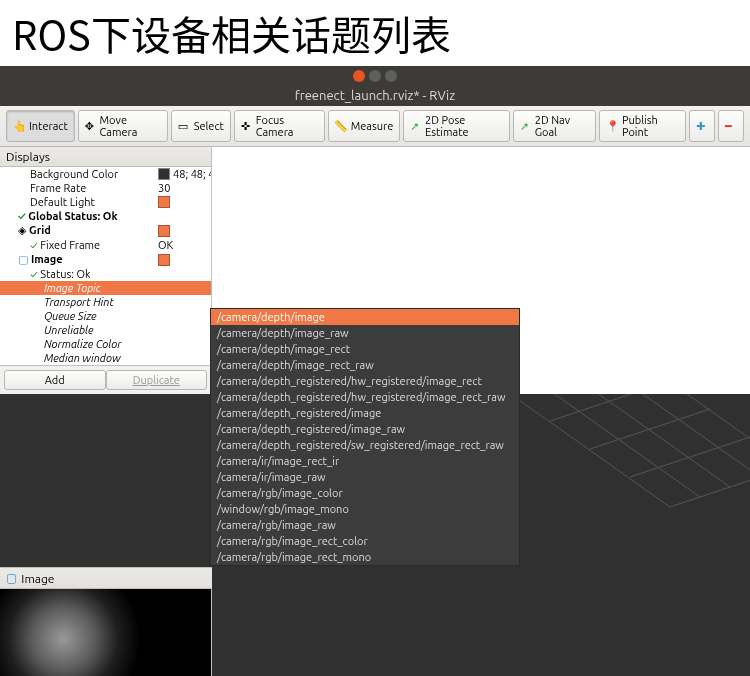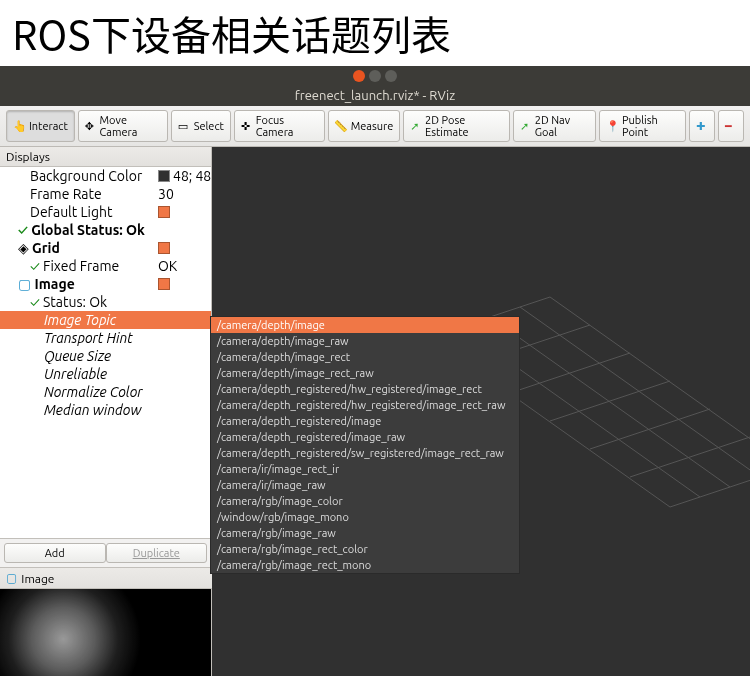--- a/index.html
+++ b/index.html
@@ -7,41 +7,41 @@
 .header-text { font-size: 40px; padding: 4px 12px; color: #000; font-family: "Noto Sans CJK SC", sans-serif; }
 .window-title { background: #3c3b37; color: #dfdbd2; padding: 4px 8px; font-size: 13px; display: flex; align-items: center; gap: 6px; flex-direction: column; }
 .window-controls { display: flex; gap: 4px; }
 .wc { width: 12px; height: 12px; border-radius: 50%; }
 .wc.red { background: #e95420; }
 .wc.min, .wc.max { background: #5e5e5a; }
 .toolbar { background: linear-gradient(#f2f1f0,#e6e5e3); border-bottom: 1px solid #bdbab5; padding: 4px 6px; display: flex; gap: 3px; font-size: 11px; }
 .tool-btn { background: linear-gradient(#fdfdfc,#ececea); border: 1px solid #bab7b2; border-radius: 3px; padding: 3px 6px; display: flex; align-items: center; gap: 4px; cursor: pointer; }
 .tool-btn.active { background: #ddd; box-shadow: inset 0 1px 2px rgba(0,0,0,0.2); }
 .ico { width: 12px; height: 12px; display: inline-block; }
-.main-area { display: flex; height: 420px; }
+.main-area { display: flex; height: 420px; flex-direction: column; }
 .displays-panel { width: 212px; background: #f2f1f0; border-right: 1px solid #c2bfba; display: flex; flex-direction: column; }
 .panel-title { background: linear-gradient(#eceae7,#e3e1de); border-bottom: 1px solid #c2bfba; padding: 3px 6px; font-size: 12px; display: flex; align-items: center; gap: 4px; }
-.prop-tree { flex: 1; overflow: hidden; background: #fff; font-size: 14px; }
+.prop-tree { flex: 1; overflow: hidden; background: #fff; font-size: 11px; }
 .prop-row { display: flex; padding: 1px 4px; white-space: nowrap; }
 .prop-row.selected { background: #f07746; color: #fff; }
 .prop-key { flex: 0 0 154px; overflow: hidden; }
 .prop-val { flex: 1; display: flex; align-items: center; gap: 3px; }
 .indent1 { padding-left: 26px; }
 .indent2 { padding-left: 40px; font-style: italic; }
 .indent15 { padding-left: 14px; }
 .bold { font-weight: bold; }
 .check-green { color: #1a8a1a; }
 .swatch { width: 12px; height: 12px; background: #303030; border: 1px solid #888; display: inline-block; }
 .chk { width: 12px; height: 12px; background: #f07746; border: 1px solid #aa5530; display: inline-block; }
 .panel-btns { display: flex; padding: 4px; background: #f2f1f0; border-top: 1px solid #c2bfba; }
 .panel-btn { flex: 1; background: linear-gradient(#fdfdfc,#ececea); border: 1px solid #bab7b2; border-radius: 3px; padding: 3px; font-size: 11px; text-align: center; }
 .panel-btn.disabled { color: #999; text-decoration: underline; }
 .viewport { flex: 1; background: #303030; position: relative; overflow: hidden; }
 .grid-svg { position: absolute; right: -40px; bottom: 20px; }
-.dropdown { position: absolute; left: 210px; top: 169px; width: 310px; background: #3c3c3c; color: #ddd; font-size: 11px; border: 1px solid #2a2a2a; z-index: 10; }
+.dropdown { position: absolute; left: 210px; top: 161px; width: 310px; background: #3c3c3c; color: #ddd; font-size: 11px; border: 1px solid #2a2a2a; z-index: 10; }
 .dd-item { padding: 2px 6px; white-space: nowrap; cursor: pointer; }
 .dd-item.sel { background: #f07746; color: #fff; }
 .img-panel-title { background: linear-gradient(#eceae7,#e3e1de); border-top: 1px solid #c2bfba; border-bottom: 1px solid #c2bfba; padding: 3px 6px; font-size: 12px; display: flex; align-items: center; gap: 4px; width: 212px; }
 .img-preview { width: 212px; height: 100px; background: #000; position: relative; overflow: hidden; border-right: 1px solid #c2bfba; }
 .depth-img { position: absolute; inset: 0; background: radial-gradient(circle at 30% 50%, #aaa 0%, #666 20%, #222 35%, #000 50%), linear-gradient(90deg, #000 0%, #444 15%, #888 25%, #333 35%, #999 45%, #222 60%, #ddd 75%, #111 85%, #666 95%); opacity: 0.9; }
 .time-panel { border-top: 1px solid #c2bfba; background: #f2f1f0; }
 .time-title { background: linear-gradient(#eceae7,#e3e1de); border-bottom: 1px solid #c2bfba; padding: 3px 6px; font-size: 12px; display: flex; align-items: center; gap: 4px; }
 .bottom-row { position: relative; display: flex; }
 .bottom-viewport { flex: 1; background: #303030; }
 </style>

